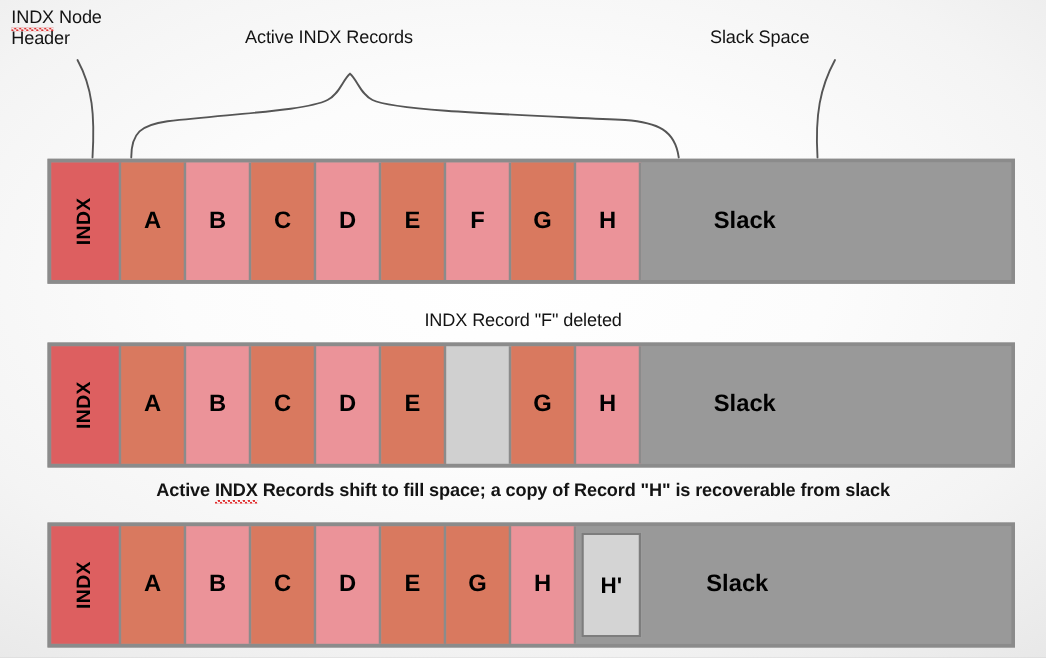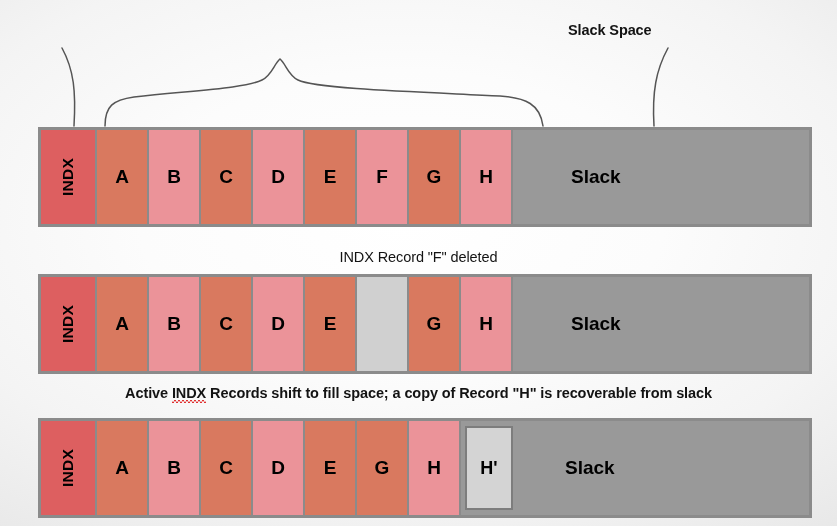--- a/index.html
+++ b/index.html
@@ -20,21 +20,21 @@
   .anno{
     position:absolute;
     font-size:14.5px;
     color:#131313;
     line-height:17px;
     white-space:pre-line;
     letter-spacing:-0.1px;
   }
   #lbl-header{left:9px;top:6px;}
   #lbl-active{left:196px;top:22px;}
-  #lbl-slack{left:568px;top:22px;font-weight:bold;}
+  #lbl-slack{left:568px;top:22px;}
 
   
   .sq{position:relative;display:inline-block;}
   .sq::after{
     content:"";position:absolute;left:0;right:0;bottom:-2px;height:3px;
     background-image:
       radial-gradient(circle at 1px 2.4px, #e03131 0.9px, transparent 1.1px),
       radial-gradient(circle at 3px 0.6px, #e03131 0.9px, transparent 1.1px);
     background-size:4px 3px;
     background-repeat:repeat-x;
@@ -104,21 +104,23 @@
   }
   .slackwrap .slacktxt{
     margin-left:104px;font-weight:bold;font-size:19px;color:#000;
   }
 </style>
 </head>
 <body>
 
 <div id="stage">
 
+  <div class="anno" id="lbl-header"><span class="sq">INDX</span><span> Node</span><br><span>Header</span></div>
 
+  <div class="anno" id="lbl-active">Active INDX Records</div>
 
   <div class="anno" id="lbl-slack">Slack Space</div>
 
   <svg id="leaders" viewBox="0 0 837 140" xmlns="http://www.w3.org/2000/svg">
     <g fill="none" stroke="#555555" stroke-width="1.5" stroke-linecap="round">
       <path d="M62,48 C74,70 76,92 74,126"></path>
       <path d="M105,126 C105,106 113,100 134,97 C200,90 246,88 262,80 C272,75 274,64 280,59 C286,64 288,75 298,80 C316,89 420,92 500,96 C526,98 540,104 543,126"></path>
       <path d="M668,48 C656,70 652,92 654,126"></path>
     </g>
   </svg>

